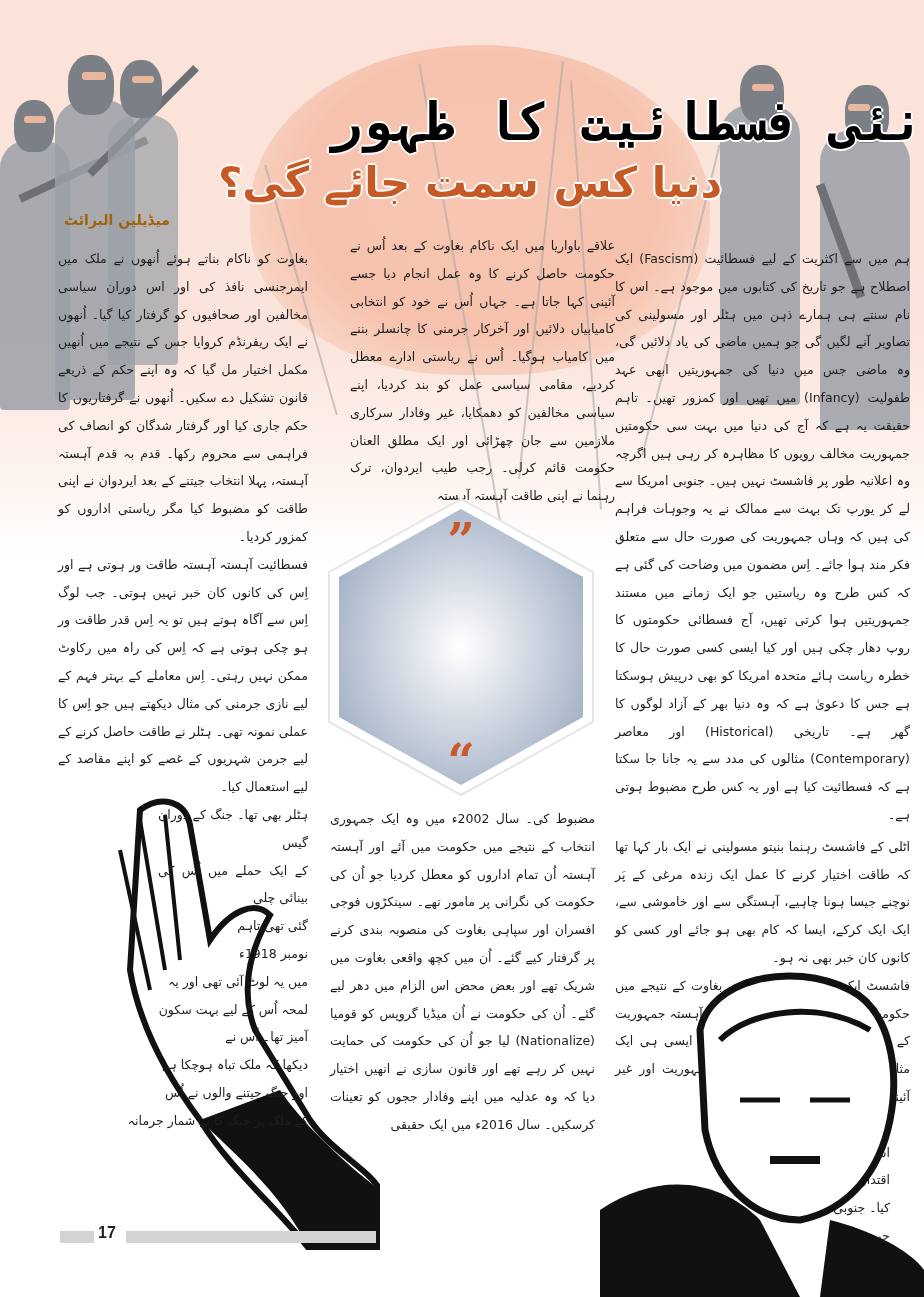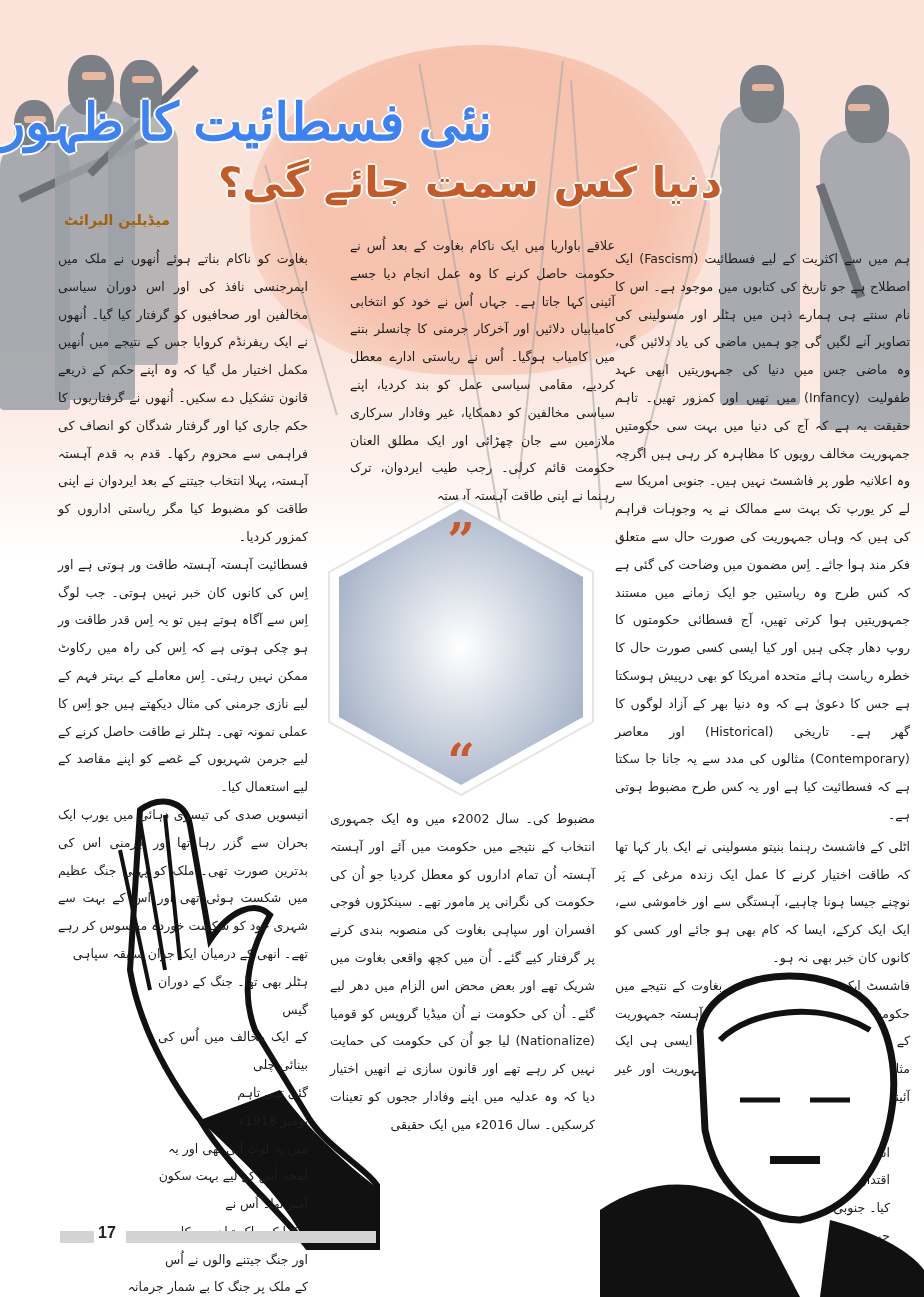--- a/index.html
+++ b/index.html
@@ -17,23 +17,23 @@
     background:radial-gradient(ellipse at 50% 45%,#f8c6b2 0%,#f6c2ad 55%,#f9d8ca 80%,rgba(251,227,217,0) 100%);
     border-radius:50% 50% 45% 45%;
   }
   .string { position:absolute; width:2px; background:#a9a9a9; opacity:.6; }
   .figure { position:absolute; background:#9aa0a7; opacity:.85; }
   .head { position:absolute; background:#7b8087; border-radius:45% 45% 40% 40%; }
   .eyes { position:absolute; background:#e9b79e; border-radius:3px; }
   .gun { position:absolute; background:#6d7176; transform-origin:left center; }
 
   .title-main {
-    position:absolute; left:0; width:924px; top:92px; text-align:left;
-    font-size:52px; font-weight:bold; color:#3b82f6; direction:rtl;
-    font-family:Liberation Sans, sans-serif;
+    position:absolute; left:0; width:924px; top:92px; text-align:right;
+    font-size:52px; font-weight:bold; color:#000000; direction:rtl;
+    font-family:Liberation Mono, monospace;
     text-shadow:2px 0 #fff,-2px 0 #fff,0 2px #fff,0 -2px #fff;
     letter-spacing:1px;
   }
   .title-sub {
     position:absolute; left:8px; width:924px; top:158px; text-align:center;
     font-size:42px; font-weight:bold; color:#c65a27; direction:rtl;
     text-shadow:2px 0 #fff,-2px 0 #fff,0 2px #fff,0 -2px #fff;
   }
   .byline {
     position:absolute; right:800px; left:40px; top:212px; direction:rtl; text-align:right;
@@ -173,24 +173,23 @@
   <path d="M230 270 C270 280 310 300 324 320 L324 347 L220 347 Z" fill="#111"></path>
 </svg>
 
 <div class="col col-mid-b">
   <p>مضبوط کی۔ سال 2002ء میں وہ ایک جمہوری انتخاب کے نتیجے میں حکومت میں آئے اور آہستہ آہستہ اُن تمام اداروں کو معطل کردیا جو اُن کی حکومت کی نگرانی پر مامور تھے۔ سینکڑوں فوجی افسران اور سپاہی بغاوت کی منصوبہ بندی کرنے پر گرفتار کیے گئے۔ اُن میں کچھ واقعی بغاوت میں شریک تھے اور بعض محض اس الزام میں دھر لیے گئے۔ اُن کی حکومت نے اُن میڈیا گروپس کو قومیا (Nationalize) لیا جو اُن کی حکومت کی حمایت نہیں کر رہے تھے اور قانون سازی نے انھیں اختیار دیا کہ وہ عدلیہ میں اپنے وفادار ججوں کو تعینات کرسکیں۔ سال 2016ء میں ایک حقیقی</p>
 </div>
 
 <div class="col col-left">
   <p>بغاوت کو ناکام بناتے ہوئے اُنھوں نے ملک میں ایمرجنسی نافذ کی اور اس دوران سیاسی مخالفین اور صحافیوں کو گرفتار کیا گیا۔ اُنھوں نے ایک ریفرنڈم کروایا جس کے نتیجے میں اُنھیں مکمل اختیار مل گیا کہ وہ اپنے حکم کے ذریعے قانون تشکیل دے سکیں۔ اُنھوں نے گرفتاریوں کا حکم جاری کیا اور گرفتار شدگان کو انصاف کی فراہمی سے محروم رکھا۔ قدم بہ قدم آہستہ آہستہ، پہلا انتخاب جیتنے کے بعد ایردوان نے اپنی طاقت کو مضبوط کیا مگر ریاستی اداروں کو کمزور کردیا۔</p>
   <p>فسطائیت آہستہ آہستہ طاقت ور ہوتی ہے اور اِس کی کانوں کان خبر نہیں ہوتی۔ جب لوگ اِس سے آگاہ ہوتے ہیں تو یہ اِس قدر طاقت ور ہو چکی ہوتی ہے کہ اِس کی راہ میں رکاوٹ ممکن نہیں رہتی۔ اِس معاملے کے بہتر فہم کے لیے نازی جرمنی کی مثال دیکھتے ہیں جو اِس کا عملی نمونہ تھی۔ ہٹلر نے طاقت حاصل کرنے کے لیے جرمن شہریوں کے غصے کو اپنے مقاصد کے لیے استعمال کیا۔</p>
-  <p>انیسویں صدی کی تیسری دہائی میں یورپ ایک بحران سے گزر رہا تھا اور جرمنی اس کی بدترین صورت تھی۔ ملک کو پہلی جنگ عظیم میں شکست ہوئی تھی اور اس کے بہت سے شہری خود کو شکست خوردہ محسوس کر رہے تھے۔ انھی کے درمیان ایک جوان سابقہ سپاہی</p>
   <div style="width:150px;">
     <p>ہٹلر بھی تھا۔ جنگ کے دوران گیس</p>
-    <p>کے ایک مخالف میں اُس کی بینائی چلی</p>
+    <p>کے ایک حملے میں اُس کی بینائی چلی</p>
     <p>گئی تھی تاہم</p>
     <p>نومبر 1918ء</p>
     <p>میں یہ لوٹ آئی تھی اور یہ</p>
     <p>لمحہ اُس کے لیے بہت سکون</p>
     <p>آمیز تھا۔ اُس نے</p>
     <p>دیکھا کہ ملک تباہ ہوچکا ہے</p>
     <p>اور جنگ جیتنے والوں نے اُس</p>
   </div>
   <div style="width:250px;">
     <p>کے ملک پر جنگ کا بے شمار جرمانہ</p>

